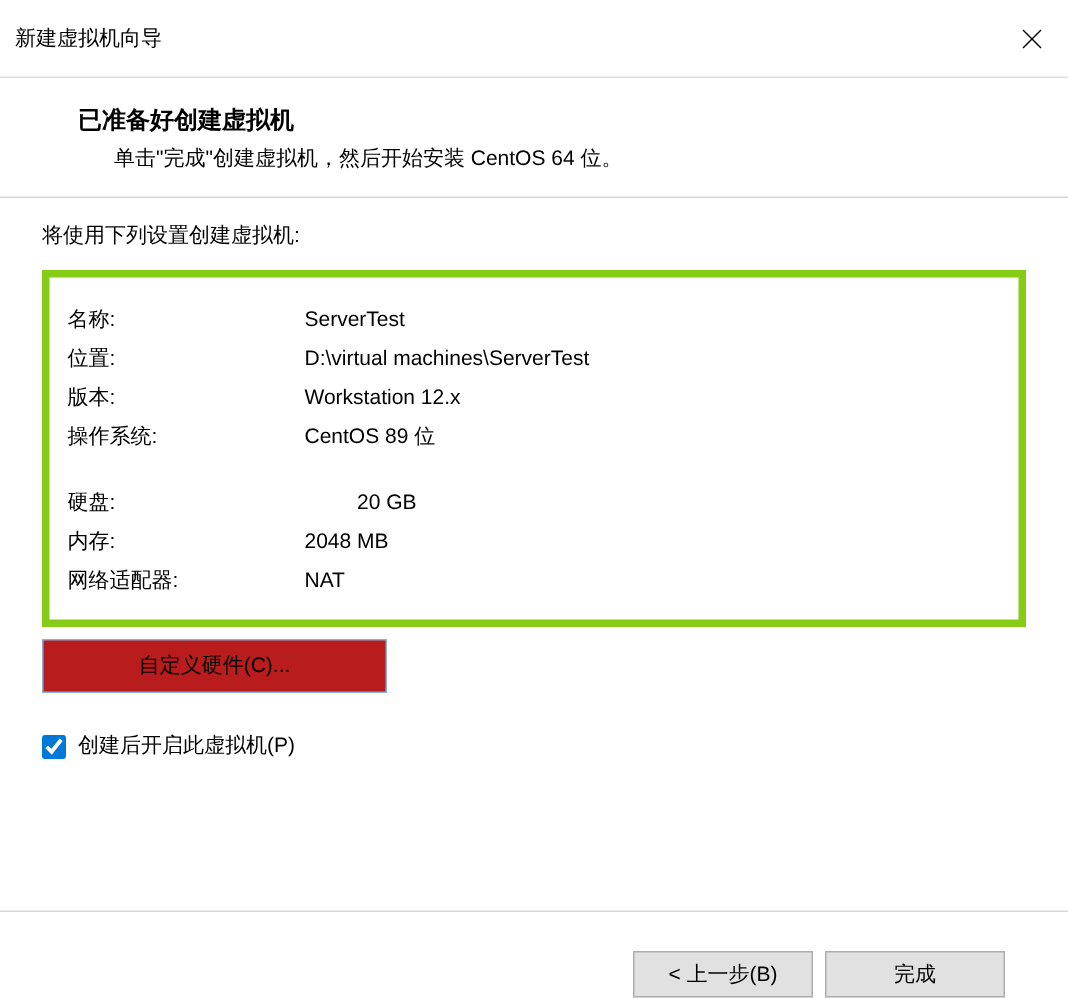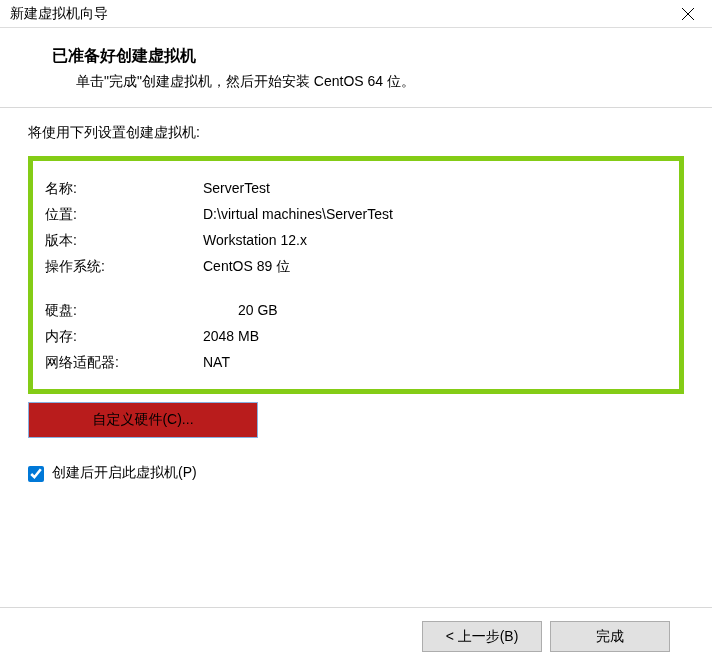--- a/index.html
+++ b/index.html
@@ -9,21 +9,21 @@
       background: #fff;
       width: 712px;
       height: 665px;
       overflow: hidden;
       color: #000;
     }
     .titlebar {
       display: flex;
       justify-content: space-between;
       align-items: center;
-      height: 28px;
+      height: 52px;
       padding: 0 0 0 10px;
       border-bottom: 1px solid #ddd;
     }
     .titlebar-title { font-size: 14px; }
     .close-btn {
       width: 48px; height: 36px;
       display: flex; align-items: center; justify-content: center;
       cursor: pointer;
     }
     .close-btn svg { width: 14px; height: 14px; }
@@ -64,21 +64,21 @@
     }
     .checkbox-row { display: flex; align-items: flex-end; gap: 8px; }
     .checkbox-row input { width: 16px; height: 16px; accent-color: #0078d7; }
     .footer {
       position: absolute;
       bottom: 0; left: 0; right: 0;
       height: 58px;
       border-top: 1px solid #d8d8d8;
       display: flex;
       justify-content: flex-end;
-      align-items: center;
+      align-items: flex-end;
       padding-right: 20px;
       gap: 8px;
       background: #fff;
     }
     .footer button {
       height: 31px;
       min-width: 120px;
       border: 1px solid #adadad;
       background: #e1e1e1;
       font-family: inherit;

